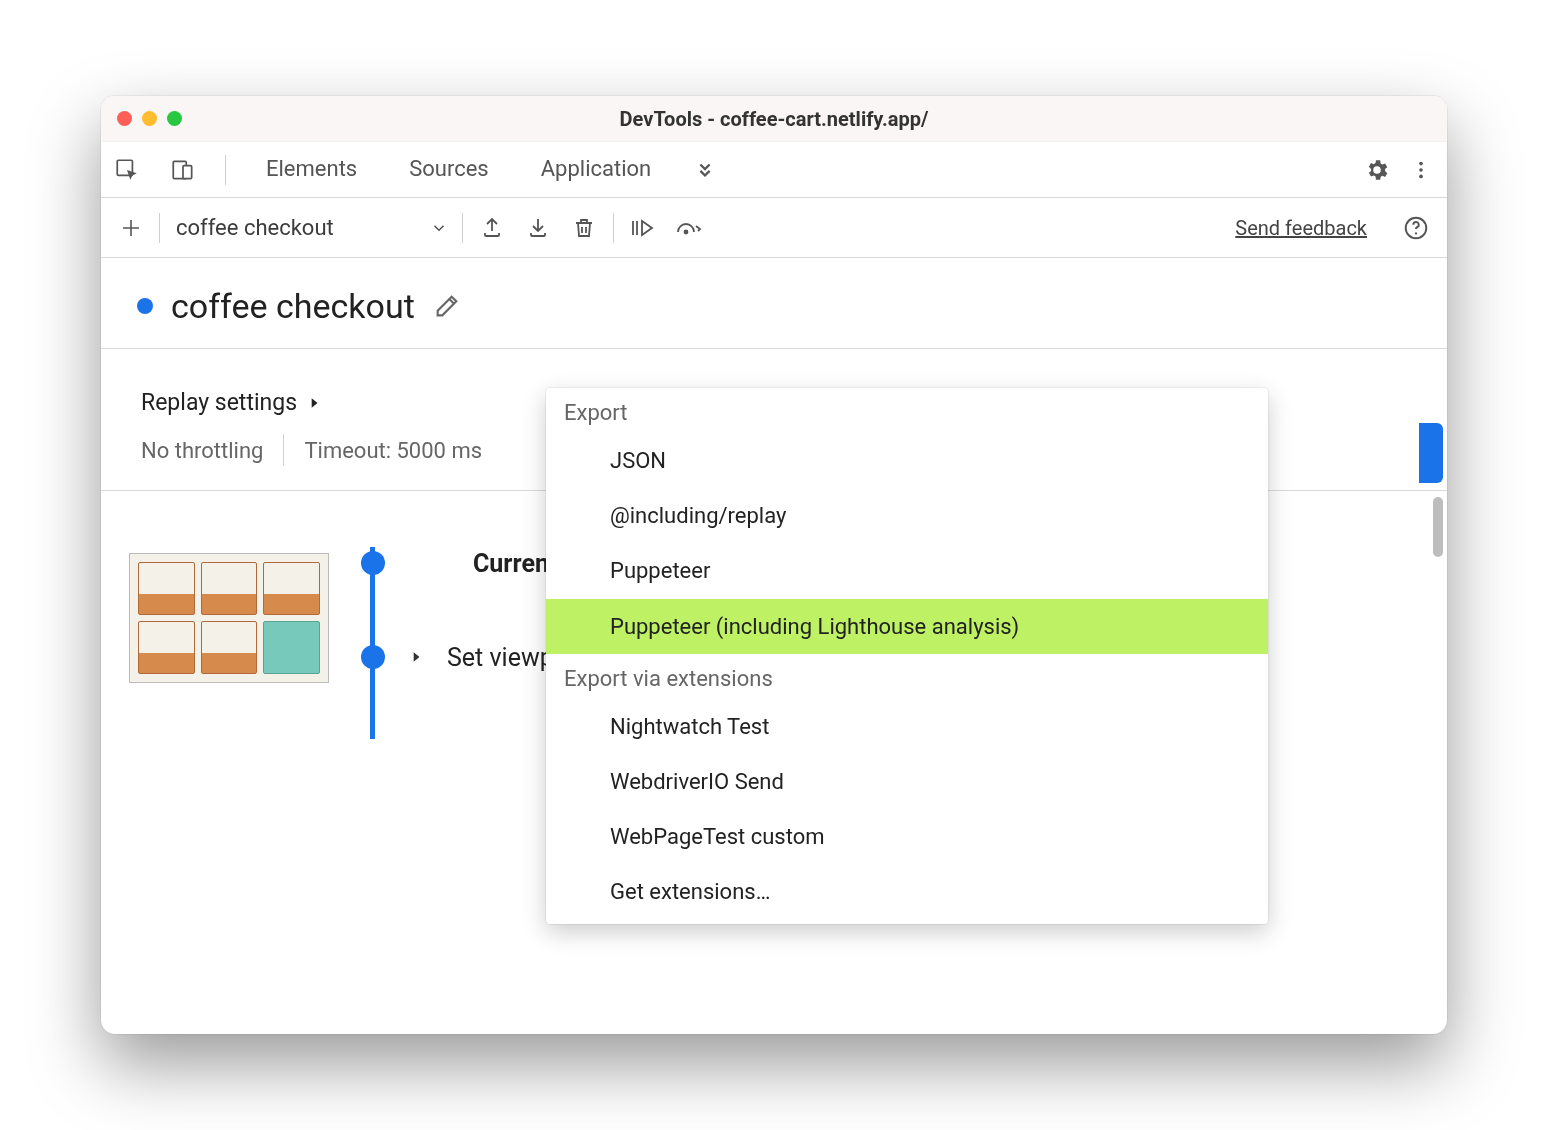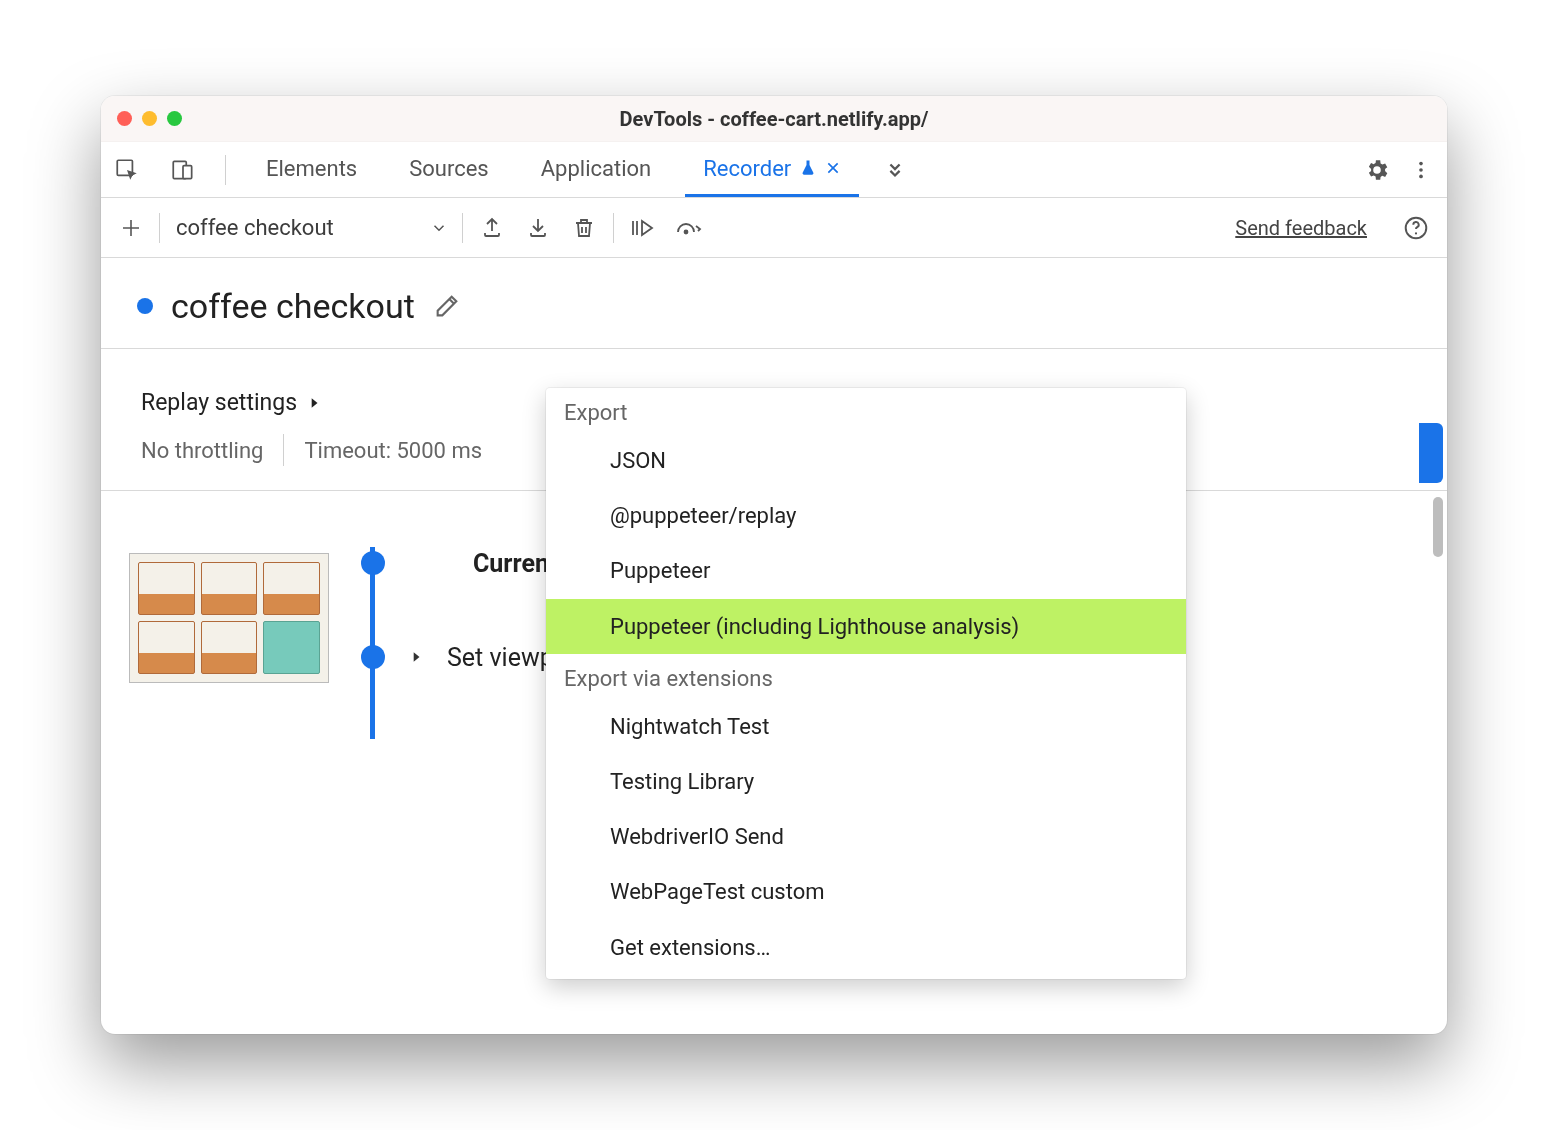--- a/index.html
+++ b/index.html
@@ -159,21 +159,21 @@
   .step .tri { color:#555; }
   .step.bold .label { font-weight:700; }
 
   .scrollbar-track { position:absolute; right:4px; top: 6px; width:10px; height: 60px;}
   .scrollbar-thumb { width:10px; height:60px; background:#bdbdbd; border-radius:5px;}
 
   .menu {
     position:absolute;
     left: 445px;
     top: 130px;
-    width: 640px;
+    width: 722px;
     background:#fff;
     box-shadow: 0 8px 24px rgba(0,0,0,0.2), 0 0 0 1px rgba(0,0,0,0.05);
     border-radius: 4px;
     font-size: 22px;
     padding-bottom: 4px;
   }
   .menu-header {
     padding: 12px 18px 8px 18px;
     color:#666;
     font-size: 22px;
@@ -227,33 +227,20 @@
     <div class="divider-v"></div>
     <div class="tab">
         <span>Elements</span>
       </div>
     <div class="tab">
         <span>Sources</span>
       </div>
     <div class="tab">
         <span>Application</span>
       </div>
-    <div class="tab active">
-      <span>Recorder</span>
-      <span>
-        <svg width="18" height="18" viewBox="0 0 24 24" fill="currentColor">
-            <path d="M10 2h4v6l5 10a2 2 0 0 1-1.8 3H6.8A2 2 0 0 1 5 18L10 8V2z"></path>
-          </svg>
-      </span>
-      <span>
-        <svg width="16" height="16" viewBox="0 0 24 24" stroke="currentColor" stroke-width="2.5">
-            <path d="M5 5 L19 19 M19 5 L5 19"></path>
-          </svg>
-      </span>
-    </div>
     <div class="iconbtn">
       <svg width="22" height="22" viewBox="0 0 24 24" fill="none" stroke="currentColor" stroke-width="2.5">
           <path d="M7 6l5 5 5-5 M7 13l5 5 5-5"></path>
         </svg>
     </div>
     <div class="right">
       <div class="iconbtn">
         <svg width="26" height="26" viewBox="0 0 24 24" fill="currentColor">
             <path d="M19.4 13a7.5 7.5 0 0 0 .1-1 7.5 7.5 0 0 0-.1-1l2.1-1.6-2-3.5-2.5 1a7.4 7.4 0 0 0-1.7-1L15 3h-4l-.3 2.6a7.4 7.4 0 0 0-1.7 1l-2.5-1-2 3.5L6.6 11a7.5 7.5 0 0 0-.1 1 7.5 7.5 0 0 0 .1 1l-2.1 1.6 2 3.5 2.5-1a7.4 7.4 0 0 0 1.7 1L11 21h4l.3-2.6a7.4 7.4 0 0 0 1.7-1l2.5 1 2-3.5Zm-7.4 2.5A3.5 3.5 0 1 1 15.5 12 3.5 3.5 0 0 1 12 15.5Z"></path>
           </svg>
@@ -383,25 +370,24 @@
               </svg>
           </span>
           <span class="label">Set viewpo</span>
         </div>
       </div>
     </div>
 
     <div class="menu">
       <div class="menu-header">Export</div>
       <div class="menu-item">JSON</div>
-      <div class="menu-item">@puppeteer/replay</div>
+      <div class="menu-item">@including/replay</div>
       <div class="menu-item">Puppeteer</div>
       <div class="menu-item hover">Puppeteer (including Lighthouse analysis)</div>
       <div class="menu-header">Export via extensions</div>
       <div class="menu-item">Nightwatch Test</div>
-      <div class="menu-item">Testing Library</div>
       <div class="menu-item">WebdriverIO Send</div>
       <div class="menu-item">WebPageTest custom</div>
       <div class="menu-item">Get extensions…</div>
     </div>
 
   </div>
 </div>
 
 </body></html>

